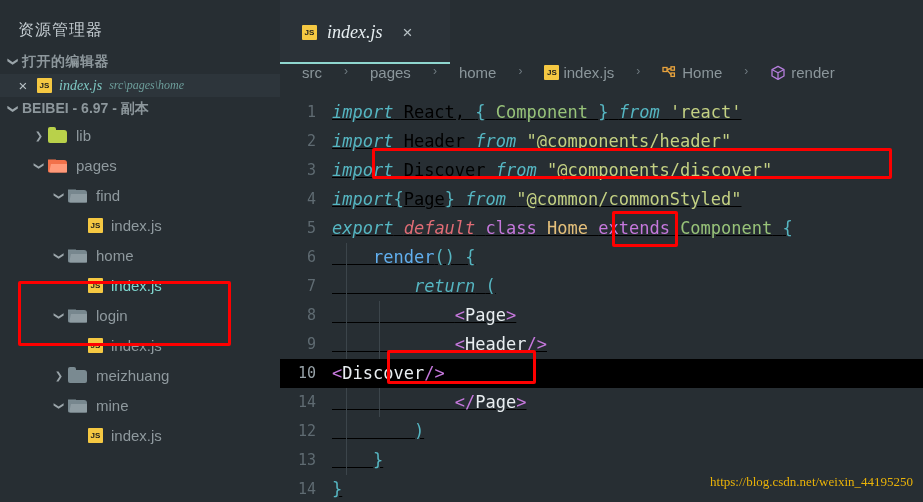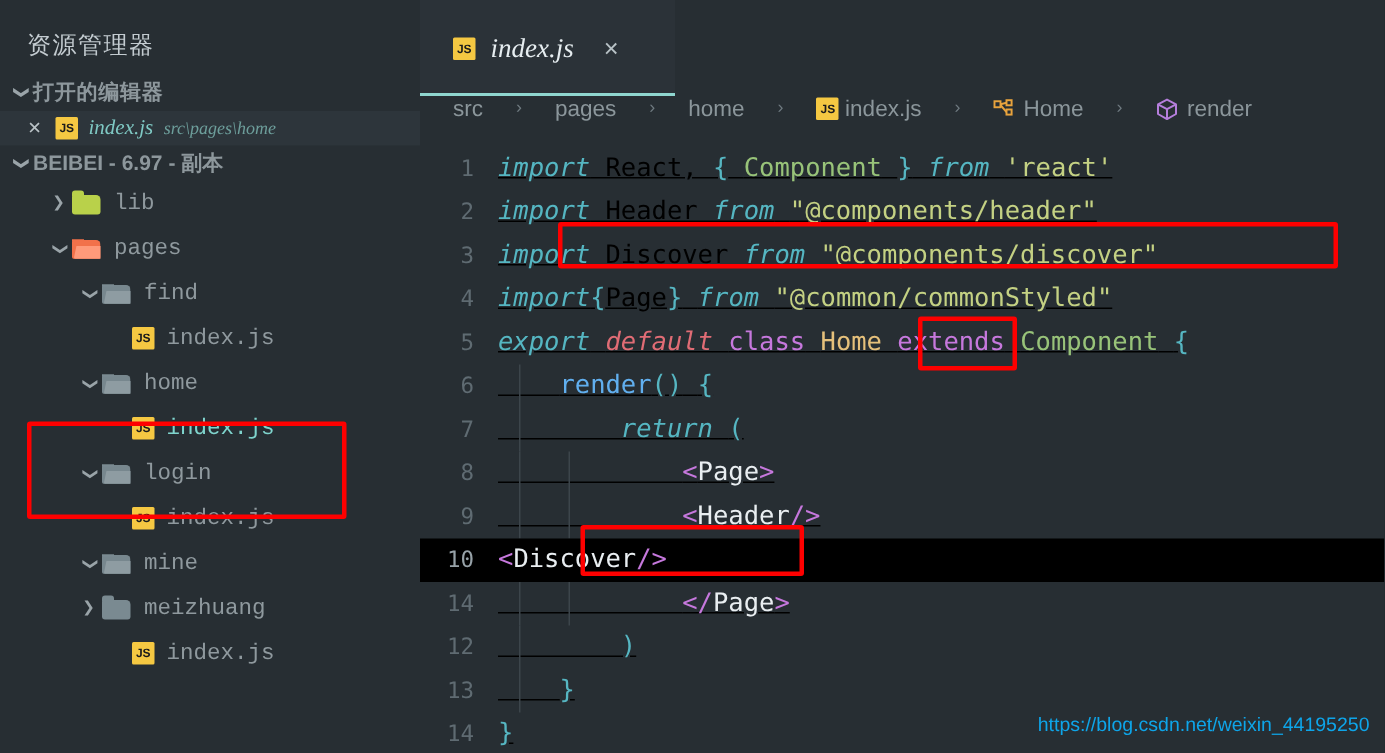--- a/index.html
+++ b/index.html
@@ -68,21 +68,21 @@
     height: 28px; padding-left: 4px;
     font-size: 14px; font-weight: bold; color: #8d979c;
   }
 
   .tree { position: relative; }
   .row {
     display: flex; align-items: center;
     height: 30px; font-size: 15px; color: #8f999e;
     position: relative;
   }
-  .row .lbl { font-family: Liberation Mono, monospace; }
+  .row .lbl { font-family: Liberation Sans, sans-serif; }
   .row.sel .lbl { color: #7fd4cd; }
 
   .folder-ico {
     width: 20px; height: 15px; flex: 0 0 20px;
     position: relative; margin-right: 8px;
   }
   .folder-ico i {
     position: absolute; left: 0; top: 2px;
     width: 19px; height: 13px; border-radius: 1px 3px 2px 2px;
     background: #7a8a91;
@@ -167,22 +167,22 @@
 
   .iguide {
     position: absolute; top: 0; height: 29px; width: 1px; background: #3c454b;
   }
 
   
   .hl { position: absolute; border: 3px solid #fe0000; border-radius: 2px; pointer-events: none; }
 
   .watermark {
     position: absolute; right: 10px; bottom: 12px;
-    font-size: 13px; color: #0ea5e9;
-    font-family: Liberation Sans, sans-serif;
+    font-size: 13px; color: #eab308;
+    font-family: Liberation Serif, serif;
   }
 </style>
 </head>
 <body>
 
 <div class="app">
 
   <div class="sidebar">
 
     <div class="sidebar-title">资源管理器</div>
@@ -249,32 +249,32 @@
             <i></i>
           </span>
           <span class="lbl">login</span>
         </div>
         <div class="row" style="padding-left: 70px;">
           <span class="chev"></span>
           <span class="js-badge" style="margin-right: 8px;">JS</span>
           <span class="lbl">index.js</span>
         </div>
         <div class="row" style="padding-left: 50px;">
-          <span class="chev down"></span>
-          <span class="folder-ico open ">
-            <i></i>
-          </span>
-          <span class="lbl">mine</span>
-        </div>
-        <div class="row" style="padding-left: 50px;">
           <span class="chev right"></span>
           <span class="folder-ico ">
             <i></i>
           </span>
           <span class="lbl">meizhuang</span>
+        </div>
+        <div class="row" style="padding-left: 50px;">
+          <span class="chev down"></span>
+          <span class="folder-ico open ">
+            <i></i>
+          </span>
+          <span class="lbl">mine</span>
         </div>
         <div class="row" style="padding-left: 70px;">
           <span class="chev"></span>
           <span class="js-badge" style="margin-right: 8px;">JS</span>
           <span class="lbl">index.js</span>
         </div>
       </div>
   </div>
 
   <div class="main">

